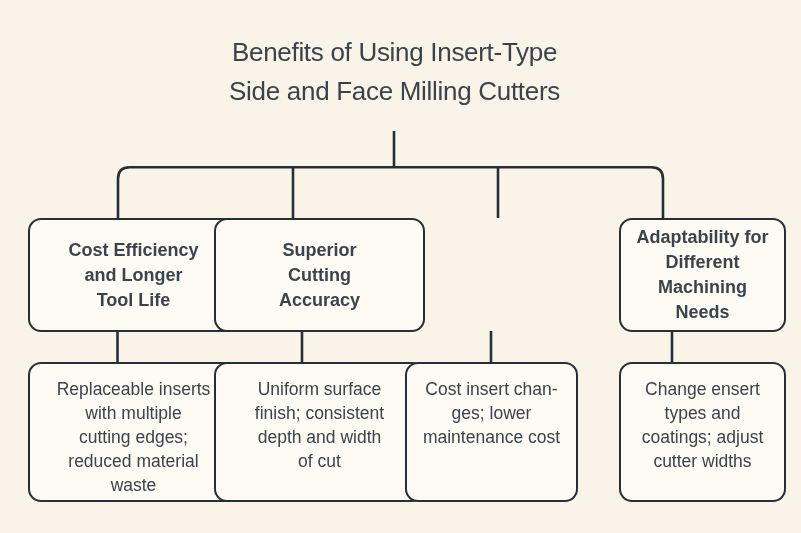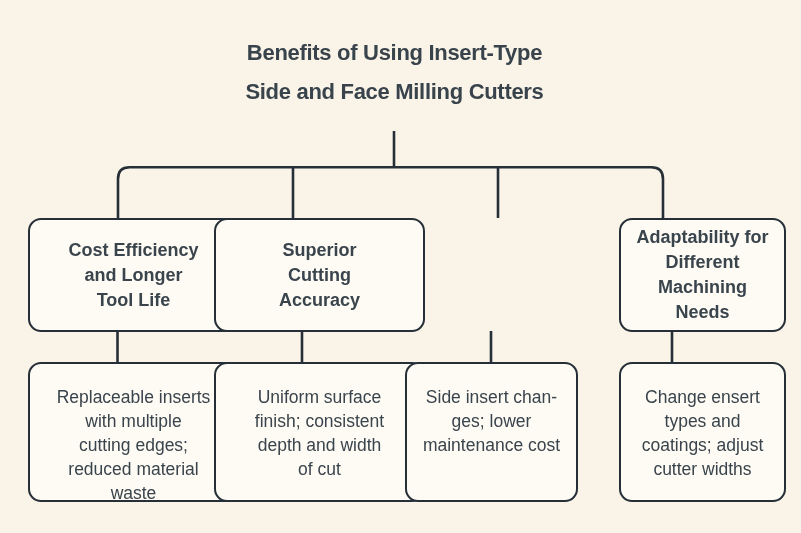--- a/index.html
+++ b/index.html
@@ -9,23 +9,23 @@
     height: 533px;
     background: #FAF4E8;
     font-family: "Liberation Sans", sans-serif;
     color: #3A444C;
     overflow: hidden;
   }
   .title {
     position: absolute;
     left: 0; right: 12px; top: 33px;
     text-align: center;
-    font-size: 22px;
+    font-size: 26px;
     line-height: 39px;
-    font-weight: bold;
+    font-weight: normal;
     letter-spacing: -0.3px;
     white-space: pre-line;
     color: #39434B;
   }
   .connectors {
     position: absolute;
     left: 0; top: 0;
   }
   .node {
     position: absolute;
@@ -47,21 +47,21 @@
     font-size: 18px;
     line-height: 25px;
     padding: 2px 4px;
   }
   .detail {
     top: 362px;
     height: 140px;
     align-items: flex-start;
     font-size: 17.5px;
     line-height: 24px;
-    padding: 21px 4px 4px 4px;
+    padding: 13px 4px 4px 4px;
   }
   .c1 { left: 28px;  width: 211px; }
   .c2 { left: 214px; width: 211px; }
   .c3 { left: 405px; width: 173px; }
   .c4 { left: 619px; width: 167px; }
 </style>
 </head>
 <body>
 
 <div class="canvas">
@@ -106,21 +106,21 @@
 reduced material
 waste</div>
   </div>
   <div class="node detail c2">
     <div class="txt">Uniform surface
 finish; consistent
 depth and width
 of cut</div>
   </div>
   <div class="node detail c3">
-    <div class="txt">Side insert chan-
+    <div class="txt">Cost insert chan-
 ges; lower
 maintenance cost</div>
   </div>
   <div class="node detail c4">
     <div class="txt">Change ensert
 types and
 coatings; adjust
 cutter widths</div>
   </div>
 

